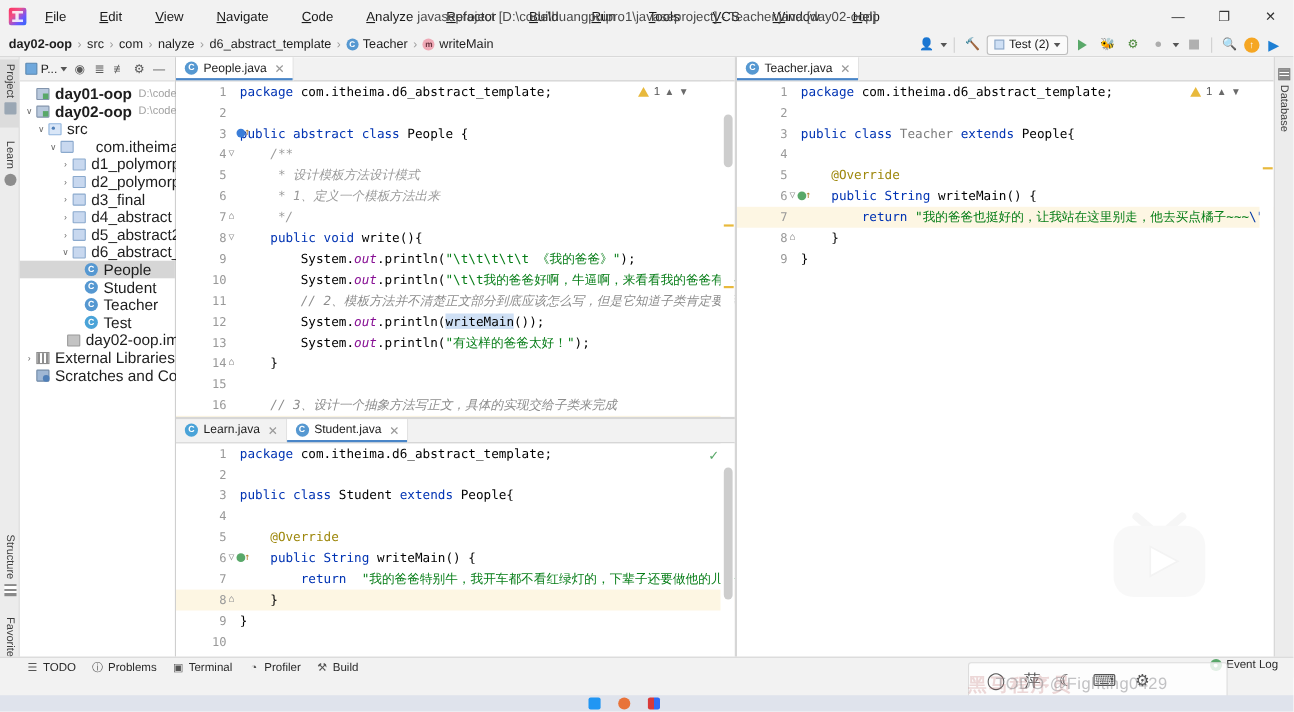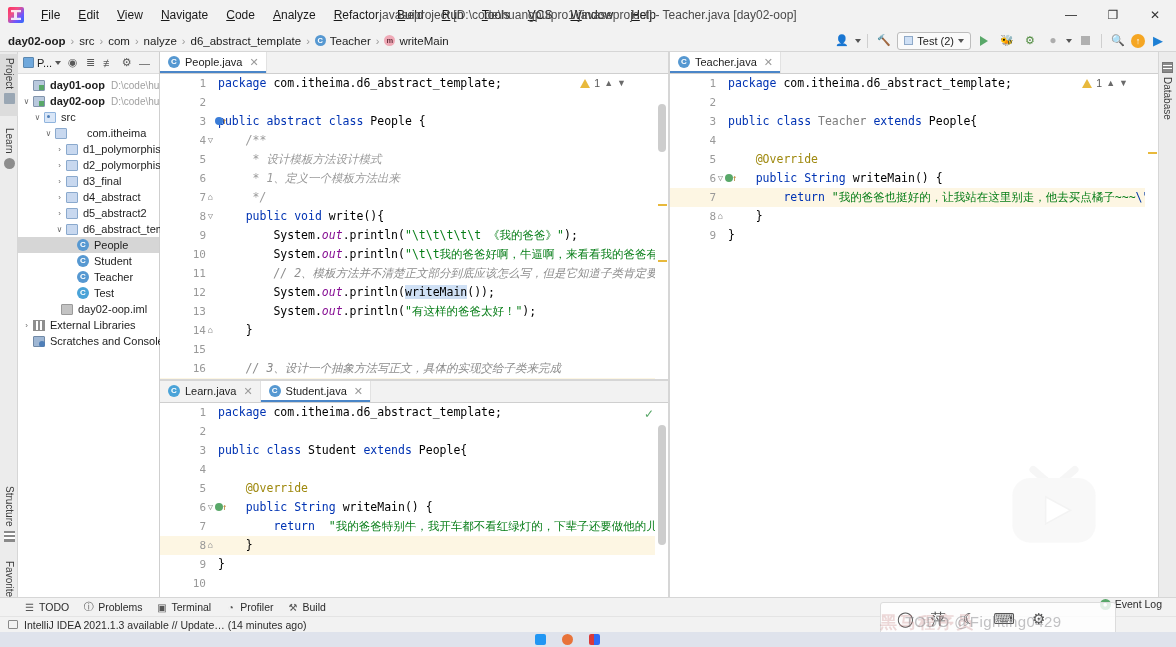--- a/index.html
+++ b/index.html
@@ -22,21 +22,21 @@
     width: 16px; height: 16px; margin-left: 8px; margin-right: 8px;
     border-radius: 2px;
     background: linear-gradient(135deg,#fe315d 0%,#f04f88 35%,#6b57ff 70%,#2f6cf6 100%);
     position: relative; flex: none;
   }
   .ij-logo::after {
     content:""; position:absolute; left:3px; top:3px; width:10px; height:10px;
     background:#fff; opacity:.85;
     clip-path: polygon(0 0,100% 0,100% 22%,60% 22%,60% 78%,100% 78%,100% 100%,0 100%,0 78%,30% 78%,30% 22%,0 22%);
   }
-  .menu { display: flex; align-items: center; gap: 0px; }
+  .menu { display: flex; align-items: center; gap: 12px; }
   .menu-item {
     padding: 3px 9px; font-size: 12px; color: #1a1a1a; cursor: default;
     font-family: "Liberation Sans", sans-serif;
   }
   .win-title {
     position: absolute; left: 0; right: 0; top: 0; height: 30px;
     display: flex; align-items: center; justify-content: center;
     font-size: 12px; color: #4a4a4a; pointer-events: none;
   }
   .win-btns { position: absolute; right: 0; top: 0; height: 30px; display: flex; }
@@ -128,21 +128,21 @@
     background: #b9c9dd; border: 1px solid #8294ac; position: relative;
   }
   .modbox::after{content:"";position:absolute;right:0;bottom:0;width:5px;height:5px;background:#59a869;}
   .cls-ic {
     width: 12px; height: 12px; border-radius: 50%; background: #5698d1;
     color: #fff; font-size: 8px; line-height: 12px; text-align: center;
     font-weight: bold; flex: none;
   }
   .cls-ic.run { background: #4aa3d8; }
   .cls-ic.run::after{content:"";}
-  .tlabel { font-size: 11px; }
+  .tlabel { font-size: 14px; }
   .tlabel.b { font-weight: bold; }
   .tpath { color: #a0a0a0; font-size: 10px; margin-left: 4px; }
   .iml-ic { width: 12px;height:11px;flex:none;background:#c3c3c3;border:1px solid #9a9a9a;border-radius:1px;}
   .lib-ic { width:12px;height:11px;flex:none;background:linear-gradient(90deg,#8e8e8e 0 2px,#fff 2px 4px,#8e8e8e 4px 6px,#fff 6px 8px,#8e8e8e 8px 10px);border:1px solid #8e8e8e;}
   .scr-ic { width:12px;height:11px;flex:none;background:#9fb7d4;border:1px solid #7089a6;border-radius:1px;position:relative;}
   .scr-ic::after{content:"";position:absolute;right:-1px;bottom:-1px;width:6px;height:6px;border-radius:50%;background:#4f7fb8;}
 
   
   .tabstrip {
     height: 22px; background: #f2f2f2; display: flex; align-items: flex-end;
@@ -598,24 +598,20 @@
       <div class="tw">
         <span class="ic">⚒</span>
         <span>Build</span>
       </div>
     </div>
   <div class="eventlog">
     <span class="evdot">●</span>
     <span>Event Log</span>
   </div>
 
-  <div class="statusbar">
-    <span class="sb-ic"></span>
-    <span>IntelliJ IDEA 2021.1.3 available // Update… (14 minutes ago)</span>
-  </div>
 
   <div class="ime-bar">
     <span>◯</span>
     <span>萍</span>
     <span>☾</span>
     <span>⌨</span>
     <span>⚙</span>
   </div>
   <div class="wm-heima">黑马程序员</div>
   <div class="wm-csdn">TODO @Fighting0429</div>

